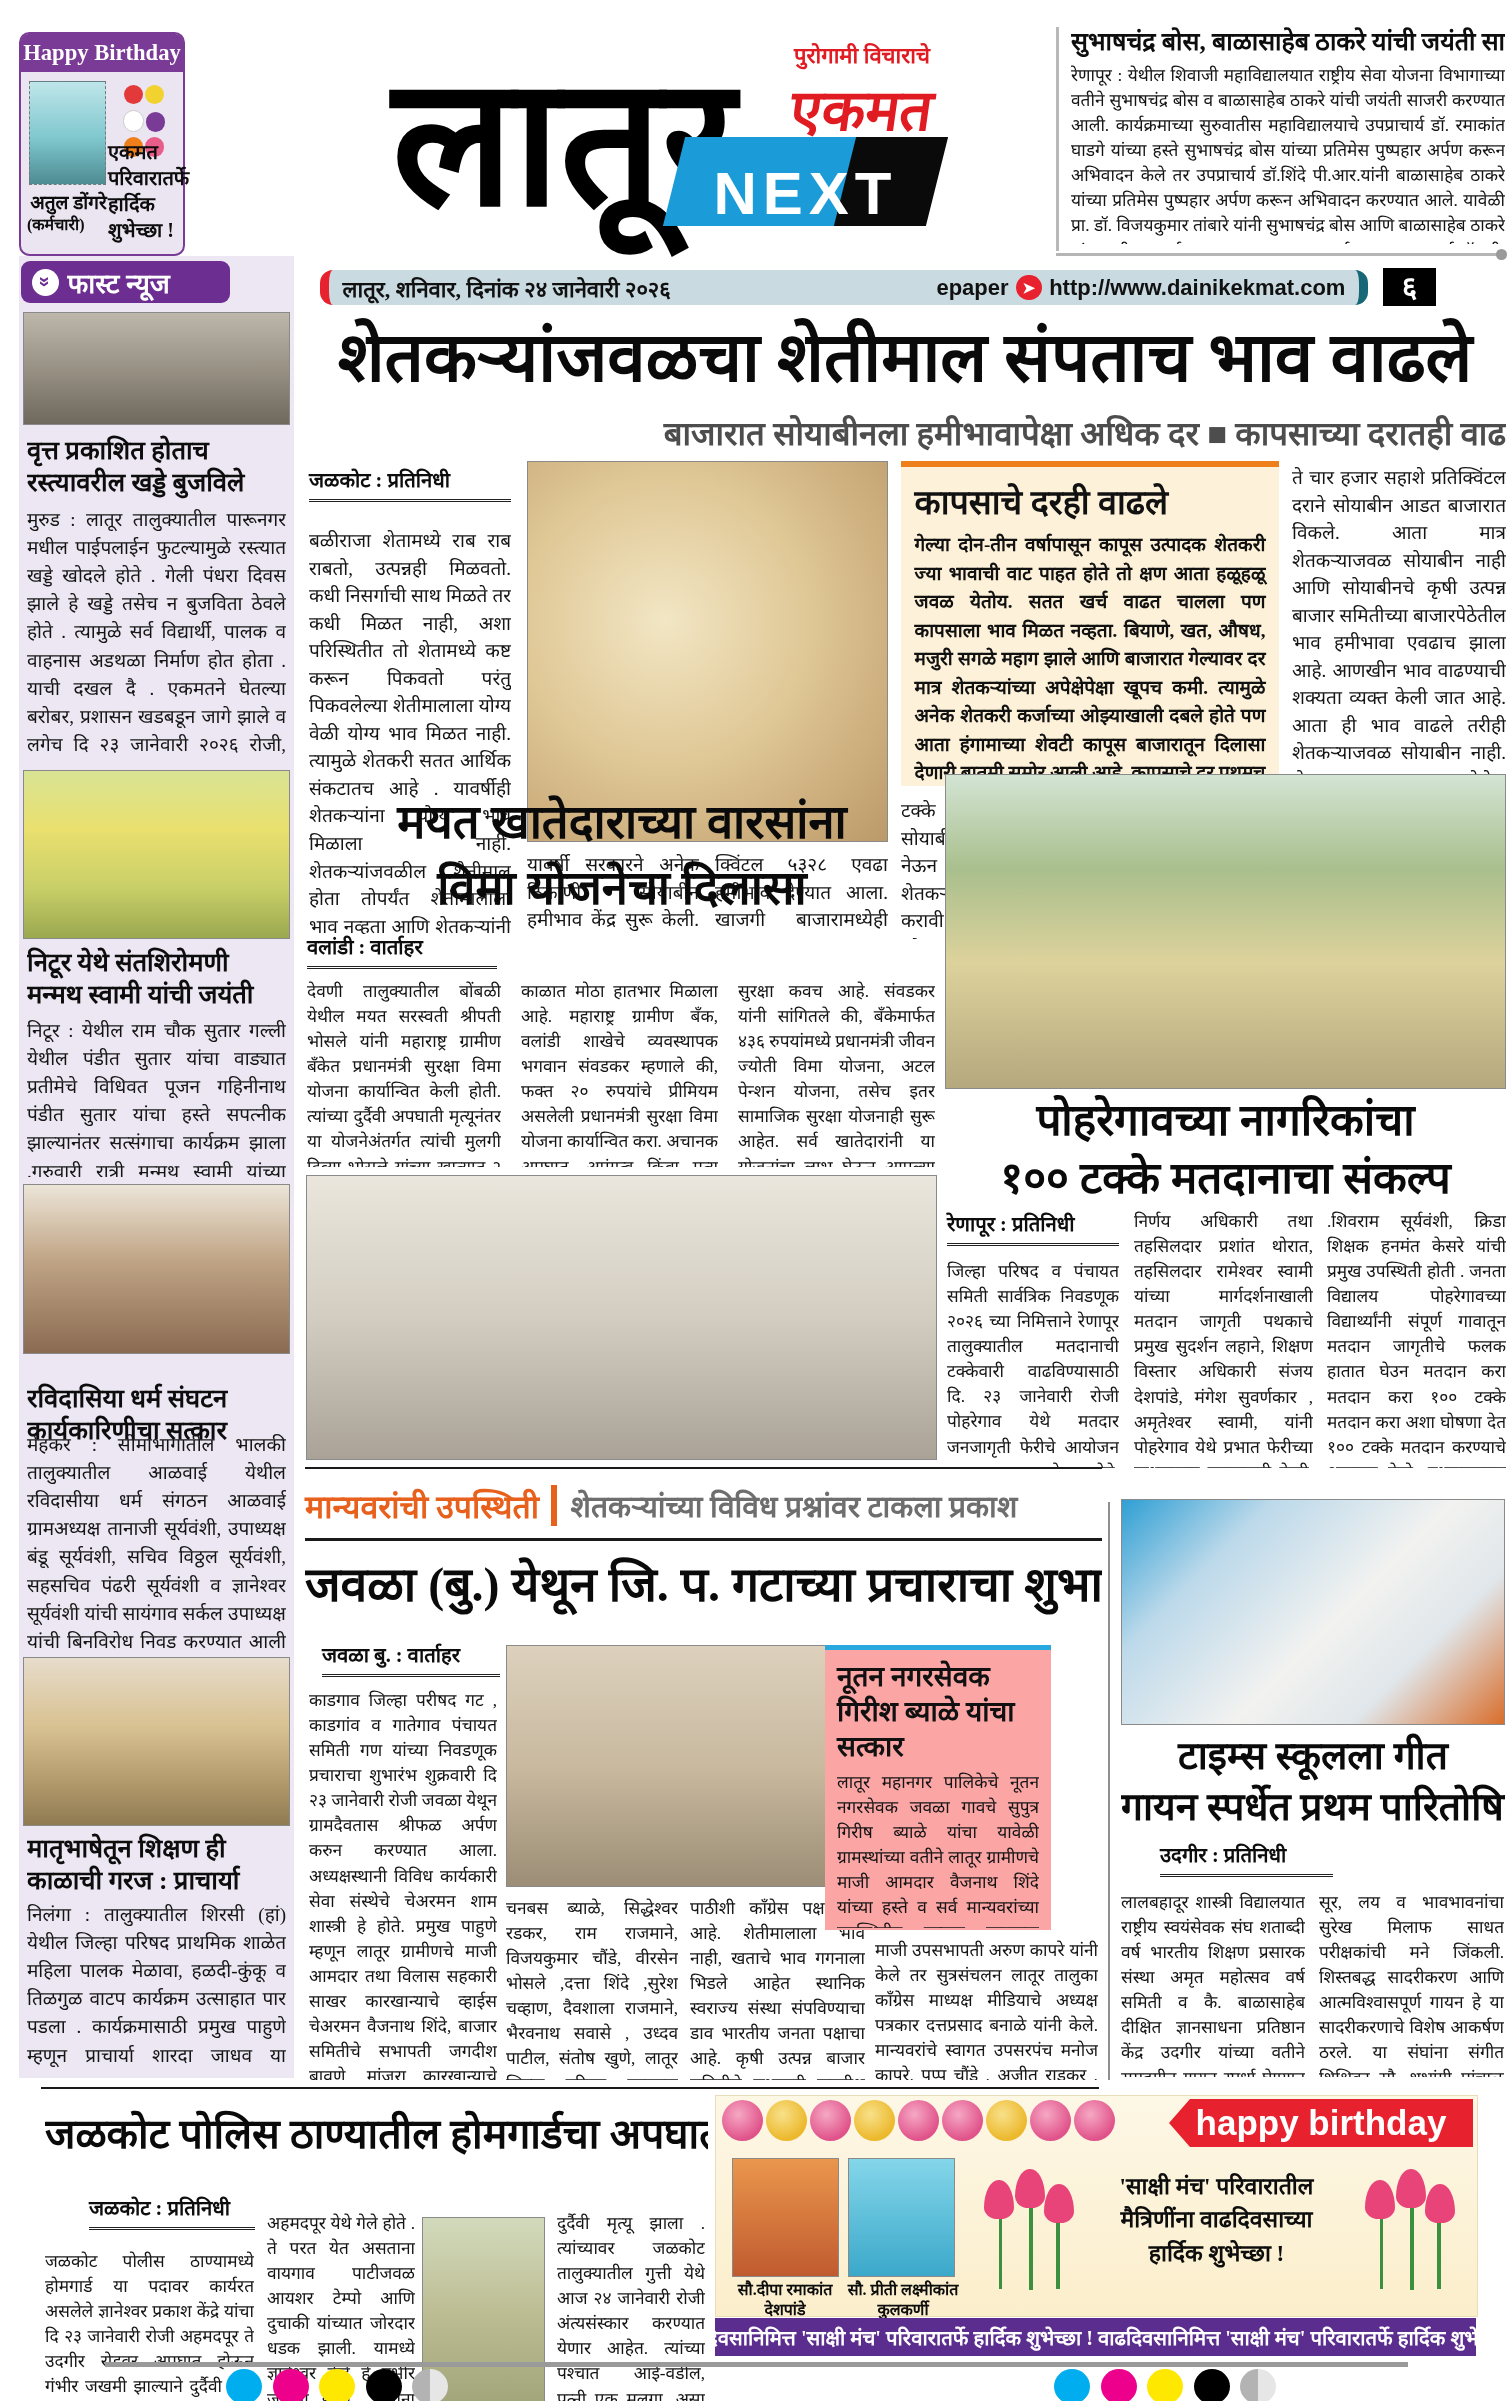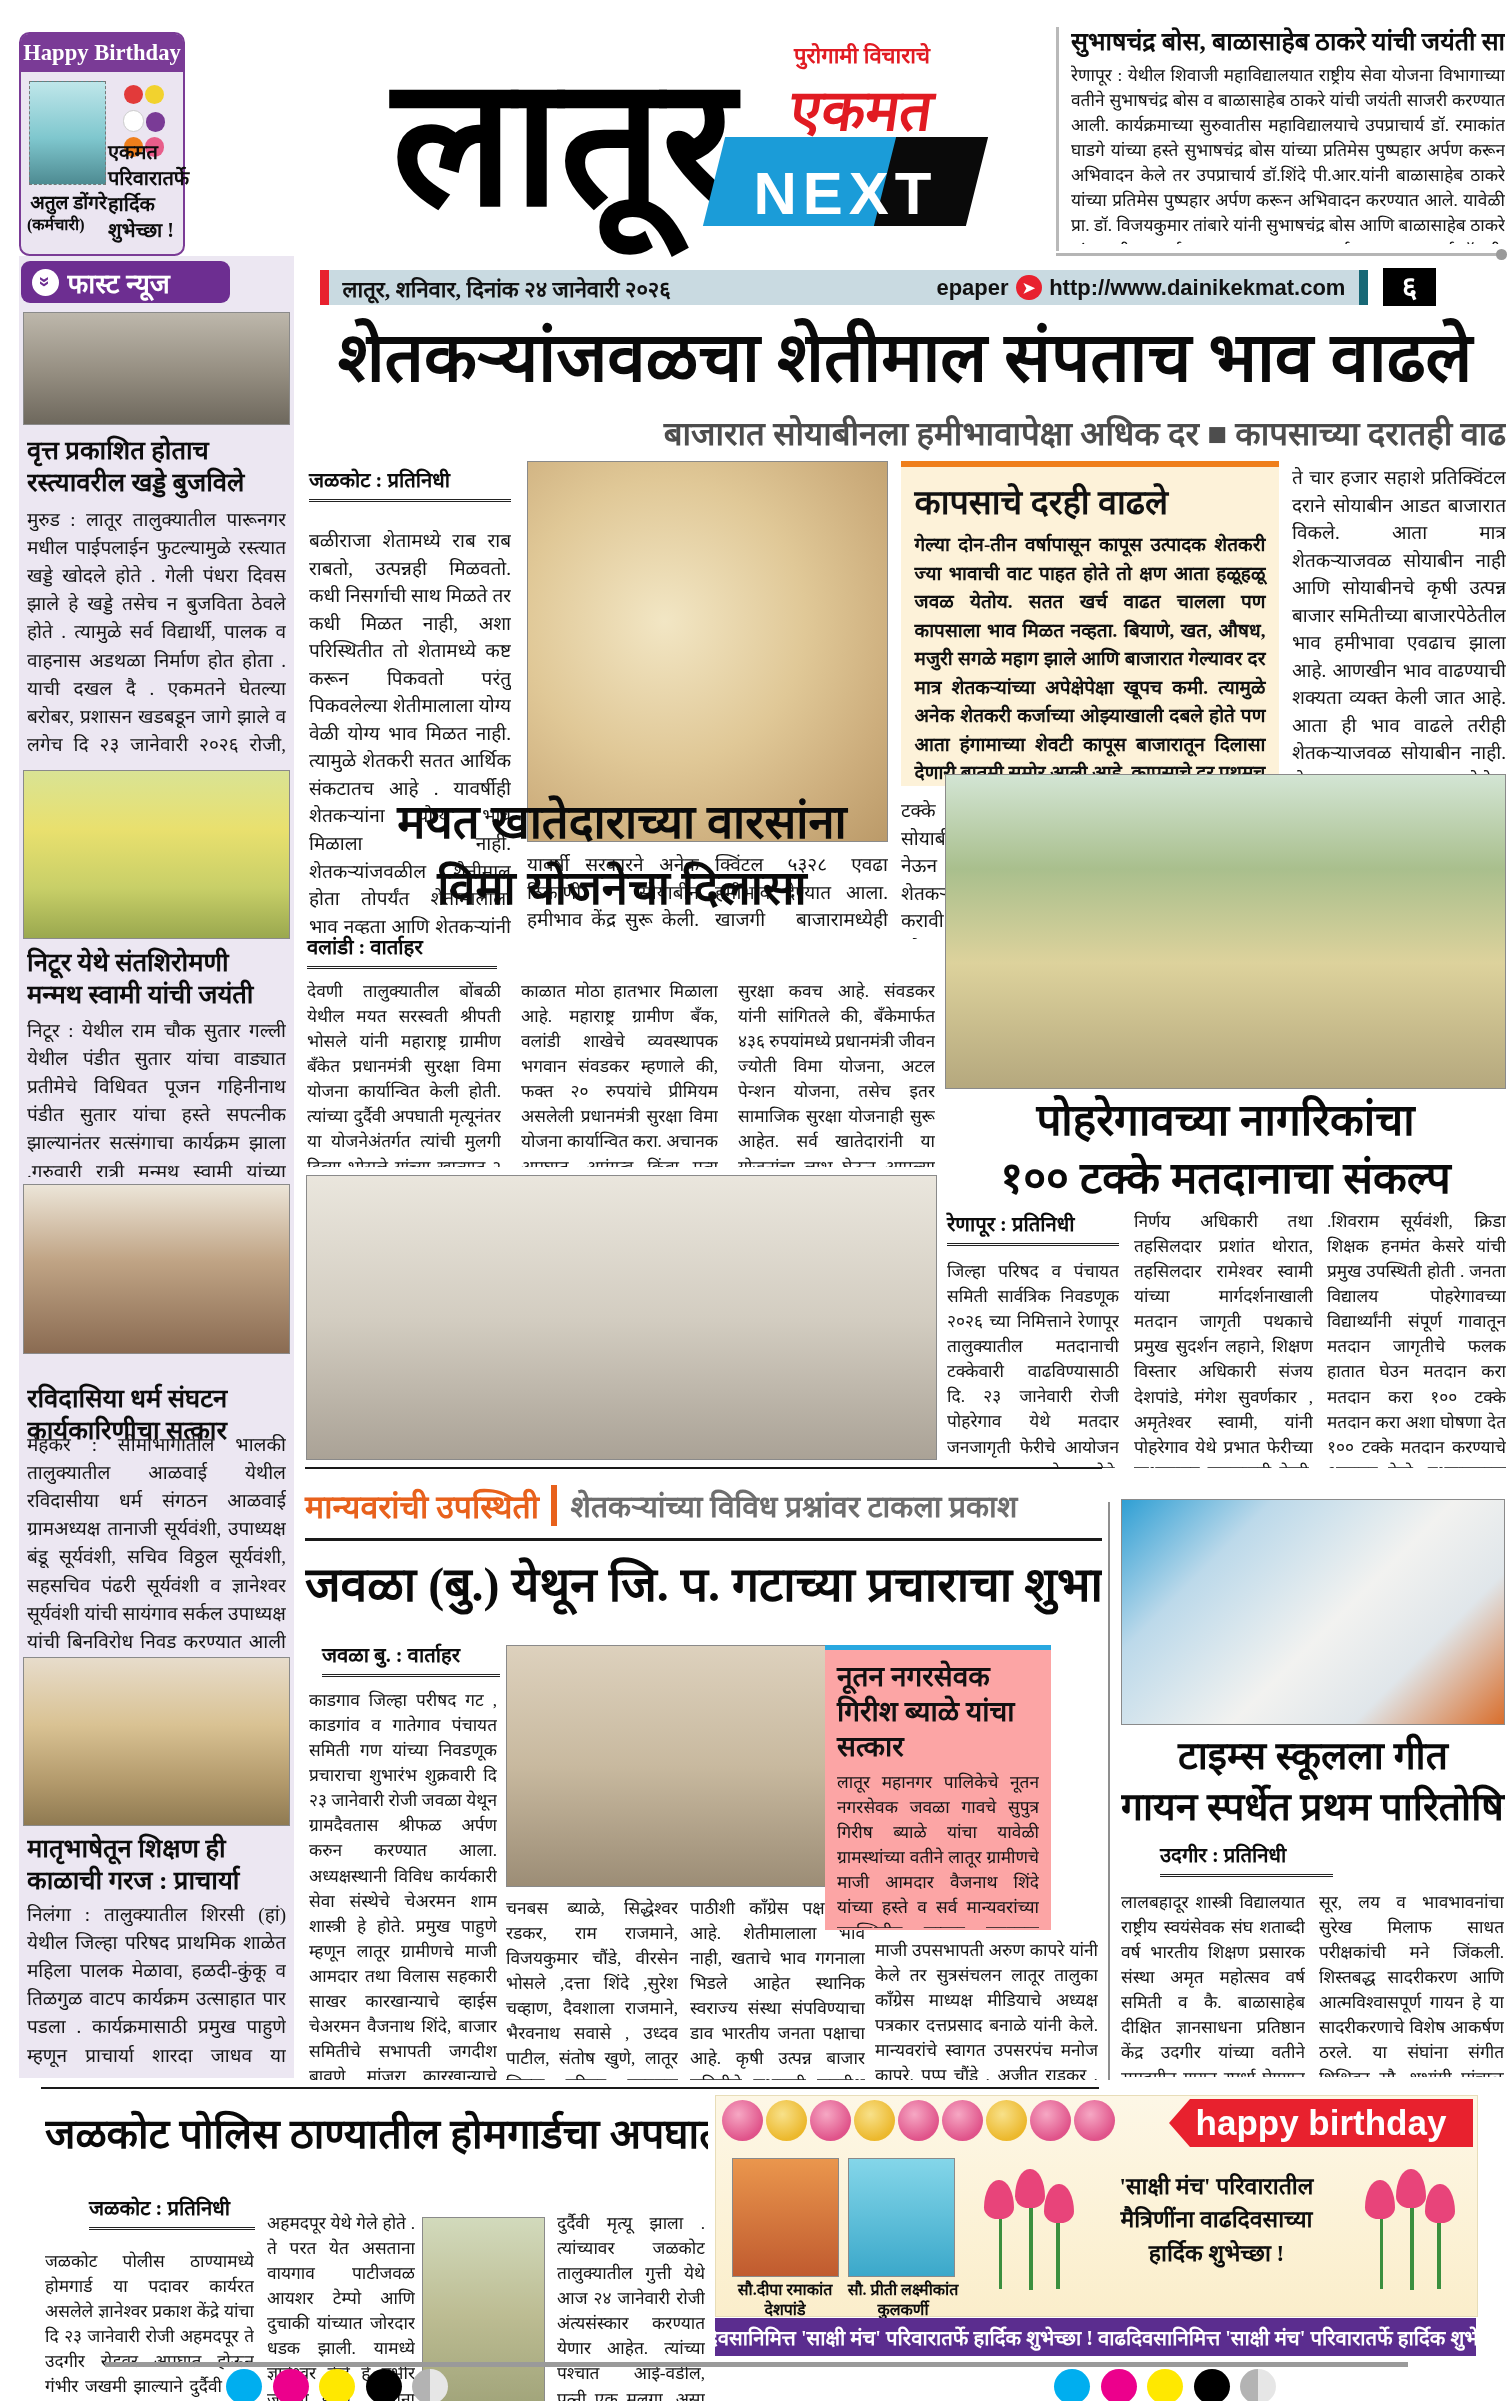--- a/index.html
+++ b/index.html
@@ -33,26 +33,26 @@
   .main-head{font:bold 69px "Liberation Serif",serif;color:#0a0a0a;text-align:center;white-space:nowrap;overflow:hidden;}
   .sub-head{font:bold 33px "Liberation Serif",serif;color:#4d4d4d;text-align:right;white-space:nowrap;overflow:hidden;}
   .cot-box{left:901px;top:461px;width:378px;height:325px;background:#fdf2d9;border-top:6.8px solid #ef7f1b;box-sizing:border-box;padding:10.5px 13.6px;overflow:hidden;}
   .cot-title{font:bold 34px "Liberation Serif",serif;margin-bottom:7.5px;}
   .cot-body{font-weight:600;font-size:19px;line-height:1.5;text-align:justify;}
   .sec-head{font-family:"Liberation Serif",serif;font-weight:bold;color:#0a0a0a;text-align:center;white-space:nowrap;overflow:hidden;}
   .strip-left{color:#e8611c;font:bold 32px "Liberation Serif",serif;}
   .strip-right{color:#6e6e6e;font:bold 30px "Liberation Serif",serif;border-left:6px solid #e8611c;padding-left:13.6px;margin-left:12px;}
   .blue-box{left:825px;top:1645px;width:226px;height:285px;background:#fca5a5;border-top:5.3px solid #29a8e0;box-sizing:border-box;padding:9px 12px;overflow:hidden;}
   .blue-title{font:bold 28px "Liberation Serif",serif;line-height:1.25;margin-bottom:6px;}
-  .dateline{left:320px;top:270px;width:1048px;height:35px;background:#c9dae1;border-left:9px solid #e8212e;border-right:9px solid #176876;box-sizing:border-box;display:flex;align-items:center;justify-content:space-between;padding:0 13.6px;}
+  .dateline{left:320px;top:270px;width:1048px;height:35px;background:#c9dae1;border-left:9px solid #e8212e;border-right:9px solid #176876;box-sizing:border-box;display:flex;align-items:center;justify-content:space-between;padding:0 13.6px;border-radius:13px;}
   .dateline .dt{font:bold 22px "Liberation Serif",serif;}
   .ep{display:flex;align-items:center;gap:7.5px;font:bold 22px "Liberation Sans",sans-serif;}
   .ep-ic{width:25.6px;height:25.6px;border-radius:50%;background:#e8212e;color:#fff;display:flex;align-items:center;justify-content:center;font-size:15px;}
   .pgbox{left:1383px;top:268px;width:53px;height:38px;background:#000;color:#fff;text-align:center;font:bold 29px "Liberation Serif",serif;line-height:38px;}
-  .next-logo{left:709px;top:137px;width:273px;height:112px;}
+  .next-logo{left:669px;top:137px;width:273px;height:112px;}
   .next-blue{position:absolute;left:4.5px;top:0;width:172px;height:89px;background:#1b9cd8;transform:skewX(-14deg);}
   .next-black{position:absolute;left:176px;top:0;width:92px;height:89px;background:#0a0a0a;transform:skewX(-14deg);}
   .next-text{position:absolute;left:0;top:0;width:100%;height:100%;display:flex;align-items:center;justify-content:center;color:#fff;font:bold 60px "Liberation Sans",sans-serif;letter-spacing:6px;z-index:2;}
   .ekm-top{font:bold 22px "Liberation Serif",serif;color:#e11b22;}
   .ekm-main{font:bold 57px "Liberation Serif",serif;color:#e11b22;transform:skewX(-8deg);}
   .masthead{left:300px;top:33px;width:527px;height:221px;font:bold 179px "Liberation Serif",serif;line-height:221px;text-align:center;color:#000;}
   .rose{width:41px;height:41px;border-radius:50%;display:inline-block;margin:2.3px 1.5px;}
   .r-p{background:radial-gradient(circle at 40% 35%,#f6a8c4,#e0538a 70%);}
   .r-y{background:radial-gradient(circle at 40% 35%,#f8e18a,#ecb82c 70%);}
   .tulip{position:absolute;width:30px;height:39px;background:#e8447a;border-radius:50% 50% 46% 46% / 72% 72% 30% 30%;}

